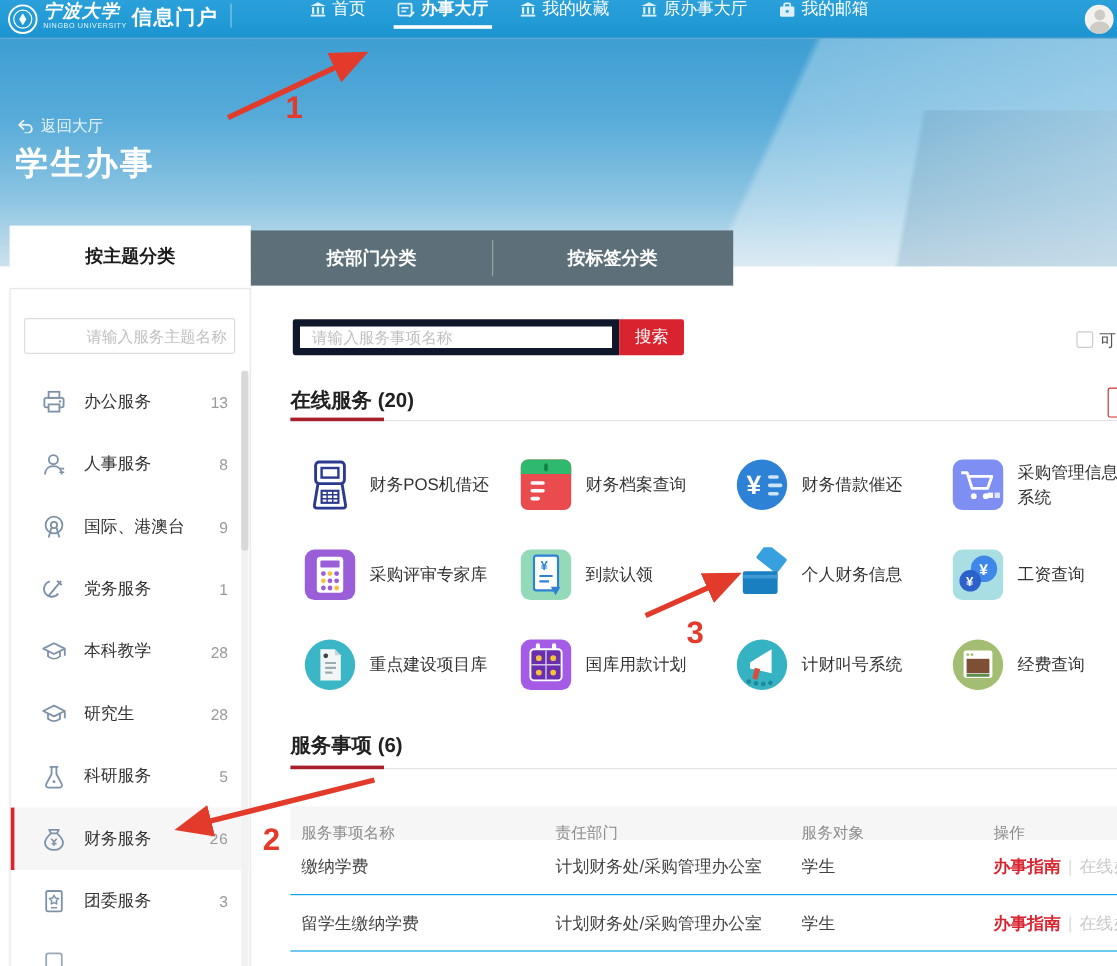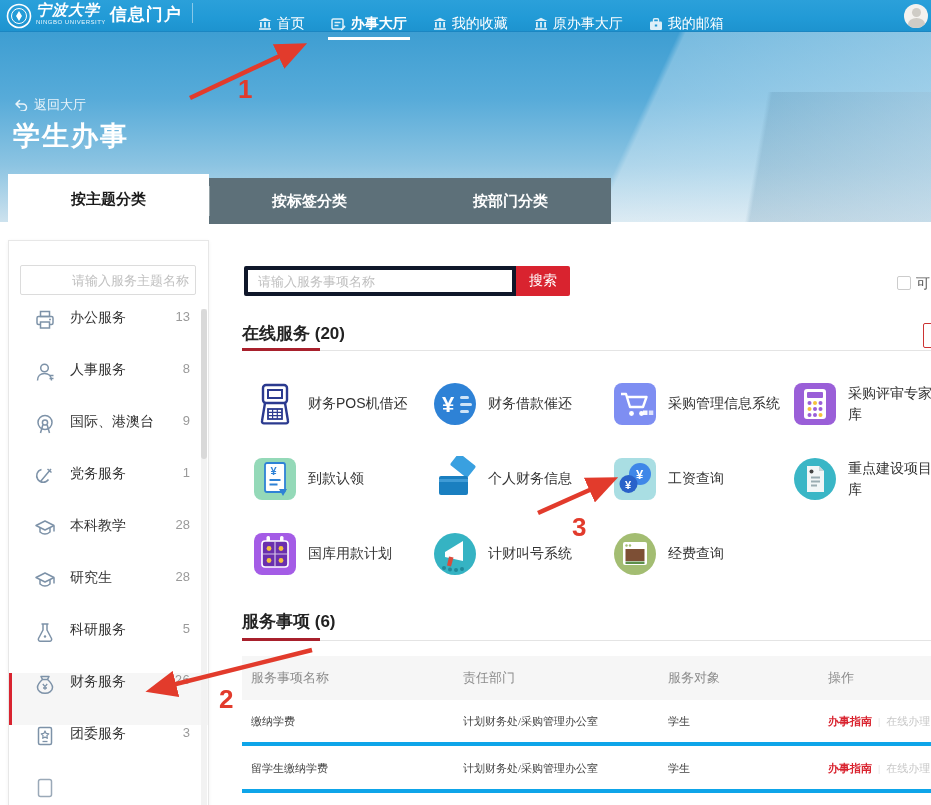--- a/index.html
+++ b/index.html
@@ -11,21 +11,21 @@
   #topbar { position:absolute; left:0; top:0; width:931px; height:32px;
     background:linear-gradient(180deg,#2ba0da 0%,#219ad6 60%,#1d93cf 100%);
     border-bottom:1px solid #1b86c2; display:flex; align-items:center; z-index:10; }
   .logo-wrap { display:flex; align-items:flex-start; padding-left:6px; }
   .seal { width:26px; height:26px; margin-right:4px; }
   .cn-block { display:flex; flex-direction:column; line-height:1; margin-right:4px; }
   .cn-name { color:#fff; font-size:15px; font-weight:bold; font-style:italic; letter-spacing:1px; font-family:"Liberation Serif","DejaVu Serif",serif; }
   .en-name { color:#e8f5fc; font-size:6px; letter-spacing:.5px; margin-top:1px; }
   .portal { color:#fff; font-size:17px; font-weight:bold; letter-spacing:1px; }
   .logo-div { width:1px; height:20px; background:rgba(255,255,255,.45); margin:0 14px 0 10px; }
-  #mainnav { display:flex; align-items:flex-start; height:16px; margin-left:38px; }
+  #mainnav { display:flex; align-items:flex-end; height:16px; margin-left:38px; }
   .nav-item { position:relative; display:flex; align-items:center; gap:5px; color:#fff;
     font-size:14px; height:32px; padding:0 13px; cursor:pointer; }
   .nav-item svg { opacity:.85; }
   .nav-item.active { font-weight:bold; }
   .nav-item.active::after { content:""; position:absolute; left:10px; right:10px; bottom:0;
     height:3px; background:#fff; }
   .avatar { position:absolute; right:3px; top:4px; width:24px; height:24px; border-radius:50%;
     background:#f4f2ef; overflow:hidden; cursor:pointer; }
   .avatar .head { position:absolute; left:7.5px; top:4px; width:9px; height:9px; border-radius:50%; background:#cfccc6; }
   .avatar .body { position:absolute; left:3.5px; top:14px; width:17px; height:12px; border-radius:50%; background:#cfccc6; }
@@ -35,71 +35,71 @@
     background:linear-gradient(180deg,#3e9ed2 0%,#57abd9 35%,#8cc4e2 70%,#cde2ee 100%); overflow:hidden; }
   #banner .ridge1 { position:absolute; right:-60px; top:0; width:640px; height:190px;
     background:linear-gradient(115deg,rgba(255,255,255,0) 45%,rgba(255,255,255,.30) 46%,rgba(235,245,250,.55) 100%); }
   #banner .ridge2 { position:absolute; right:-40px; top:60px; width:480px; height:130px;
     background:linear-gradient(100deg,rgba(62,130,170,0) 55%,rgba(90,140,170,.25) 56%,rgba(170,200,220,.4) 100%); }
   .back-link { position:absolute; left:14px; top:64px; display:flex; align-items:center; gap:6px;
     color:#eaf4fa; font-size:13px; cursor:pointer; }
   .page-title { position:absolute; left:13px; top:86px; color:#fff; font-size:27px; font-weight:bold; letter-spacing:2px; }
 
   
-  #tabs { position:absolute; left:8px; top:178px; height:46px; display:flex; z-index:12;justify-content:space-between; }
+  #tabs { position:absolute; left:8px; top:192px; height:46px; display:flex; z-index:12;justify-content:space-between; }
   .tab { width:201px; height:46px; display:flex; align-items:center; justify-content:center;
     font-size:15px; font-weight:bold; color:#fff; background:#5d7079; cursor:pointer; position:relative; }
   .tab.active { background:#fff; color:#1a1a1a; height:50px; margin-top:-4px; }
   .tab + .tab.sep::before { content:""; position:absolute; left:0; top:8px; bottom:8px; width:1px; background:rgba(255,255,255,.35); }
 
   
   #sidebar { position:absolute; left:8px; top:240px; width:201px; height:575px; background:#fff;
     border:1px solid #e7e7e7; box-shadow:0 1px 4px rgba(0,0,0,.05); z-index:5; }
   .side-search { position:absolute; left:11px; top:24px; width:176px; height:30px;
     border:1px solid #dcdcdc; border-radius:2px; background:#fff; display:flex; align-items:center; }
   .side-search input { flex:1; border:0; outline:0; padding:0 8px; font-size:13px; color:#333; background:transparent;margin-left:43px; }
   .side-search input::placeholder { color:#c0c0c0; }
   .side-search .mag { margin-right:8px; cursor:pointer; }
   .side-list { position:absolute; left:0; top:68px; width:199px; }
-  .side-item { position:relative; height:52px; display:flex; padding-left:22px;
+  .side-item { position:relative; height:52px; display:flex; align-items:center; padding-left:22px;
     cursor:pointer; border-left:3px solid transparent; }
   .side-item .s-icon { width:22px; height:22px; margin-right:14px; flex:0 0 auto; }
   .side-item .s-label { font-size:14px; color:#333; flex:1; }
   .side-item .s-count { font-size:13px; color:#9a9a9a; margin-right:18px; }
   .side-item.active { background:#f6f6f6; border-left:3px solid #d9232f;font-family:Liberation Mono, monospace; }
   .side-scroll { position:absolute; right:1px; top:68px; width:6px; height:505px; background:#f2f2f2; }
   .side-scroll .thumb { position:absolute; left:0; top:0; width:6px; height:150px; background:#d9d9d9; border-radius:3px; }
 
   
   .m-search-input { position:absolute; left:244px; top:266px; width:272px; height:30px;
-    border:4px solid #0f172a; border-radius:2px 0 0 2px; padding:0 10px; font-size:13px; color:#333; outline:0; }
+    border:6px solid #0f172a; border-radius:2px 0 0 2px; padding:0 10px; font-size:13px; color:#333; outline:0; }
   .m-search-input::placeholder { color:#c0c0c0; }
   .m-search-btn { position:absolute; left:516px; top:266px; width:54px; height:30px; border:0;
     background:#d9232f; color:#fff; font-size:14px; cursor:pointer; border-radius:0 2px 2px 0; }
   .chk { position:absolute; left:897px; top:276px; width:14px; height:14px; border:1px solid #ccc;
     border-radius:2px; background:#fff; cursor:pointer; }
   .chk-label { position:absolute; left:916px; top:275px; width:40px; font-size:14px; color:#555; white-space:nowrap; }
 
   .sec-title { position:absolute; left:242px; font-size:17px; font-weight:bold; color:#222; }
   .red-line { position:absolute; left:242px; width:78px; height:3px; background:#a8202c; z-index:2; }
   .gray-line { position:absolute; left:242px; width:689px; height:1px; background:#e4e4e4; }
   .clip-btn { position:absolute; left:923px; top:323px; width:30px; height:25px;
     border:1px solid #c33; border-radius:2px; background:#fff; cursor:pointer; }
 
   #svc-grid { position:absolute; left:252px; top:366px; width:679px;
     display:grid; grid-template-columns:180px 180px 180px 150px; grid-auto-rows:75px; }
   .svc { display:flex; align-items:center; gap:10px; cursor:pointer; }
   .svc .tile { width:46px; height:46px; flex:0 0 auto; }
   .svc .svc-label { font-size:14px; color:#333; line-height:1.45; width:116px; }
 
   
-  .tbl-header { position:absolute; left:242px; top:656px; width:689px; height:44px; background:#f6f6f6;
+  .tbl-header { position:absolute; left:242px; top:672px; width:689px; height:44px; background:#f6f6f6;
     display:grid; grid-template-columns:212px 205px 160px 1fr; align-items:center; font-size:13px; color:#8c8c8c; }
-  .tbl-row { position:absolute; left:242px; width:689px; height:46px; border-bottom:4px solid #0ea5e9;
-    display:grid; grid-template-columns:212px 205px 160px 1fr; align-items:center; font-size:11px; color:#444; background:#fff;font-family:Liberation Serif, serif; }
+  .tbl-row { position:absolute; left:242px; width:689px; height:46px; border-bottom:1px solid #0ea5e9;
+    display:grid; grid-template-columns:212px 205px 160px 1fr; align-items:center; font-size:14px; color:#444; background:#fff; }
   .tbl-header > div, .tbl-row > div { padding-left:9px; white-space:nowrap; overflow:visible; }
   .op-guide { color:#d9232f; font-weight:bold; cursor:pointer; }
   .op-sep { color:#ddd; margin:0 6px; }
   .op-online { color:#c8c8c8; }
 
   
   #anno { position:absolute; left:0; top:0; width:931px; height:805px; pointer-events:none; z-index:60; }
   .anno-num { position:absolute; color:#e23b2c; font-size:26px; font-weight:bold; pointer-events:none; z-index:61; }
 </style>
 </head>
@@ -184,22 +184,22 @@
       <svg width="14" height="12" viewBox="0 0 14 12">
         <path d="M5.5 1.5 L2 5 l3.5 3.5 M2 5 h7 a3.5 3.5 0 0 1 0 7 h-2" fill="none" stroke="#eaf4fa" stroke-width="1.5" stroke-linecap="round" stroke-linejoin="round"></path>
       </svg>
       <span>返回大厅</span>
     </div>
     <div class="page-title">学生办事</div>
   </div>
 
   <div id="tabs">
     <div class="tab active">按主题分类</div>
+    <div class="tab">按部门分类</div>
     <div class="tab sep">按标签分类</div>
-    <div class="tab">按部门分类</div>
   </div>
 
   <div id="sidebar">
     <div class="side-search">
       <input type="text" placeholder="请输入服务主题名称" style="">
       <svg class="mag" width="14" height="14" viewBox="0 0 14 14">
         <circle cx="6" cy="6" r="4.5" fill="none" stroke="#b8b8b8" stroke-width="1.4"></circle>
         <path d="M9.5 9.5 L13 13" stroke="#b8b8b8" stroke-width="1.4" stroke-linecap="round"></path>
       </svg>
     </div>
@@ -313,20 +313,31 @@
       <svg class="tile" viewBox="0 0 46 46">
         <rect x="11" y="4" width="24" height="18" rx="3" fill="none" stroke="#2b3a8f" stroke-width="2.4"></rect>
         <rect x="16" y="9" width="14" height="8" fill="none" stroke="#2b3a8f" stroke-width="2"></rect>
         <path d="M13 22 L10 40 a2 2 0 0 0 2 2.4 h22 a2 2 0 0 0 2 -2.4 L33 22" fill="none" stroke="#2b3a8f" stroke-width="2.4"></path>
         <rect x="16" y="28" width="14" height="10" fill="none" stroke="#2b3a8f" stroke-width="1.8"></rect>
         <path d="M16 31.3 h14 M16 34.6 h14 M20.6 28 v10 M25.3 28 v10" stroke="#2b3a8f" stroke-width="1.2"></path>
       </svg>
       <span class="svc-label">财务POS机借还</span>
     </div>
 
+    <div class="svc">
+      <svg class="tile" viewBox="0 0 46 46">
+        <rect x="2" y="2" width="42" height="42" rx="6" fill="#e94b4e"></rect>
+        <path d="M2 8 a6 6 0 0 1 6 -6 h30 a6 6 0 0 1 6 6 v6 H2 Z" fill="#2eb96f"></path>
+        <rect x="21.5" y="5" width="3" height="7" rx="1.5" fill="#17804a"></rect>
+        <rect x="10" y="20" width="12" height="3" rx="1.5" fill="#fff"></rect>
+        <rect x="10" y="26.5" width="12" height="3" rx="1.5" fill="#fff"></rect>
+        <rect x="10" y="33" width="8" height="3" rx="1.5" fill="#fff"></rect>
+      </svg>
+      <span class="svc-label">财务档案查询</span>
+    </div>
 
     <div class="svc">
       <svg class="tile" viewBox="0 0 46 46">
         <circle cx="23" cy="23" r="21" fill="#2e82d6"></circle>
         <text x="10" y="31" font-size="22" font-weight="bold" fill="#fff" font-family="'Liberation Sans',sans-serif">¥</text>
         <rect x="28" y="15" width="9" height="3" rx="1.5" fill="#cfe4f7"></rect>
         <rect x="28" y="22" width="12" height="3" rx="1.5" fill="#cfe4f7"></rect>
         <rect x="28" y="29" width="9" height="3" rx="1.5" fill="#cfe4f7"></rect>
       </svg>
       <span class="svc-label">财务借款催还</span>

